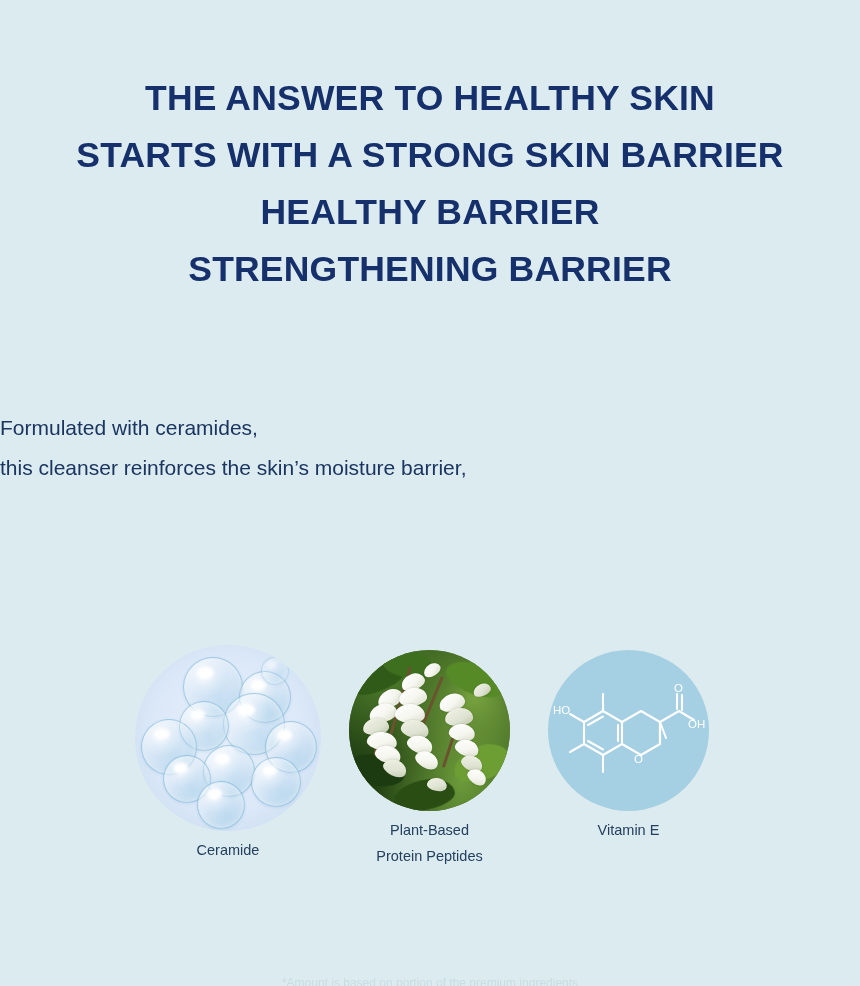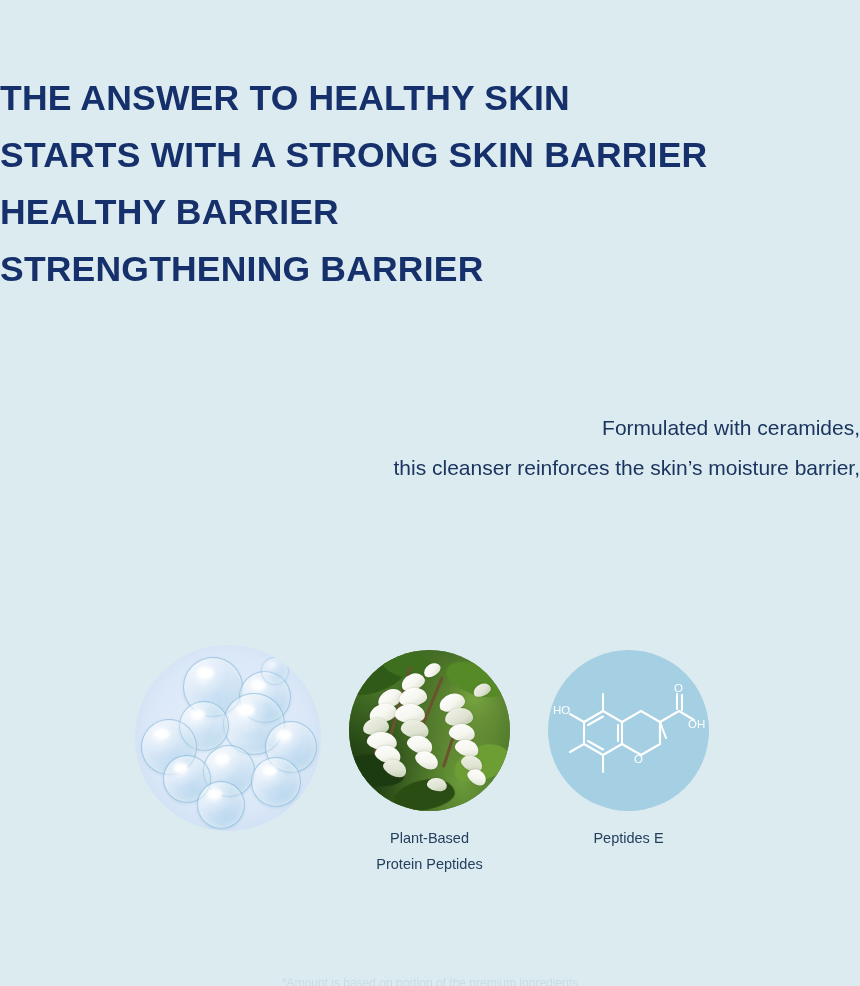--- a/index.html
+++ b/index.html
@@ -21,36 +21,37 @@
     height: 986px;
     background: #dcebef;
   }
 
   
   .headline {
     position: absolute;
     top: 70px;
     left: 0;
     width: 860px;
+    text-align: center;
     color: #15306b;
     font-weight: 700;
     font-size: 35.5px;
     line-height: 57px;
     letter-spacing: 0.2px;
     font-family: "Liberation Sans", sans-serif;
   }
   .headline .hl-line { display: block; white-space: nowrap; }
 
   
   .bodycopy {
     position: absolute;
     top: 408px;
     left: 0;
     width: 860px;
-    text-align: right;
+    text-align: left;
     color: #1a3560;
     font-size: 21px;
     line-height: 40px;
     font-weight: 400;
   }
   .bodycopy .bd-line { display: block; white-space: nowrap; }
 
   
   .ingredients {
     position: absolute;
@@ -72,21 +73,21 @@
     border-radius: 50%;
     overflow: hidden;
     position: relative;
     margin: 0 auto;
   }
   .circle-1 { width: 186px; height: 186px; }
   .circle-2 { width: 161px; height: 161px; }
   .circle-3 { width: 161px; height: 161px; background: #a5cfe2; }
 
   .caption {
-    margin-top: 14px;
+    margin-top: 6px;
     color: #24405f;
     font-size: 14.5px;
     line-height: 26px;
     font-weight: 400;
   }
   .caption .cap-line { display: block; }
 
   
   .bubble-field {
     position: absolute;
@@ -197,20 +198,23 @@
           <div class="bub" style="left:88px;  top:48px;  width:60px; height:60px;"></div>
           <div class="bub" style="left:44px;  top:56px;  width:48px; height:48px;"></div>
           <div class="bub" style="left:6px;   top:74px;  width:54px; height:54px;"></div>
           <div class="bub" style="left:130px; top:76px;  width:50px; height:50px;"></div>
           <div class="bub" style="left:68px;  top:100px; width:50px; height:50px;"></div>
           <div class="bub" style="left:28px;  top:110px; width:46px; height:46px;"></div>
           <div class="bub" style="left:116px; top:112px; width:48px; height:48px;"></div>
           <div class="bub" style="left:62px;  top:136px; width:46px; height:46px;"></div>
         </div>
       </div>
+      <div class="caption">
+        <span class="cap-line">Ceramide</span>
+      </div>
     </div>
 
     <div class="ing ing-2">
       <div class="circle circle-2">
         <div class="flower-scene">
 
           <div class="leaf" style="left:-6px;  top:8px;   width:64px; height:34px; background:#2f5a17; transform:rotate(-18deg);"></div>
           <div class="leaf" style="left:34px;  top:2px;   width:52px; height:26px; background:#3d6f1e; transform:rotate(12deg);"></div>
           <div class="leaf" style="left:96px;  top:14px;  width:60px; height:30px; background:#558a26; transform:rotate(24deg);"></div>
           <div class="leaf" style="left:104px; top:96px;  width:58px; height:34px; background:#6d9e33; transform:rotate(-16deg);"></div>
@@ -288,21 +292,21 @@
           </g>
           <g fill="#ffffff" font-family="Liberation Sans, sans-serif" font-size="11.5" font-weight="400">
             <text x="5" y="64">HO</text>
             <text x="86" y="113">O</text>
             <text x="126" y="42">O</text>
             <text x="140" y="78">OH</text>
           </g>
         </svg>
       </div>
       <div class="caption">
-        <span class="cap-line">Peptides E</span>
+        <span class="cap-line">Vitamin E</span>
       </div>
     </div>
 
   </div>
 
   <div class="footnote">*Amount is based on portion of the premium ingredients</div>
 
 </div>
 
 </body></html>

